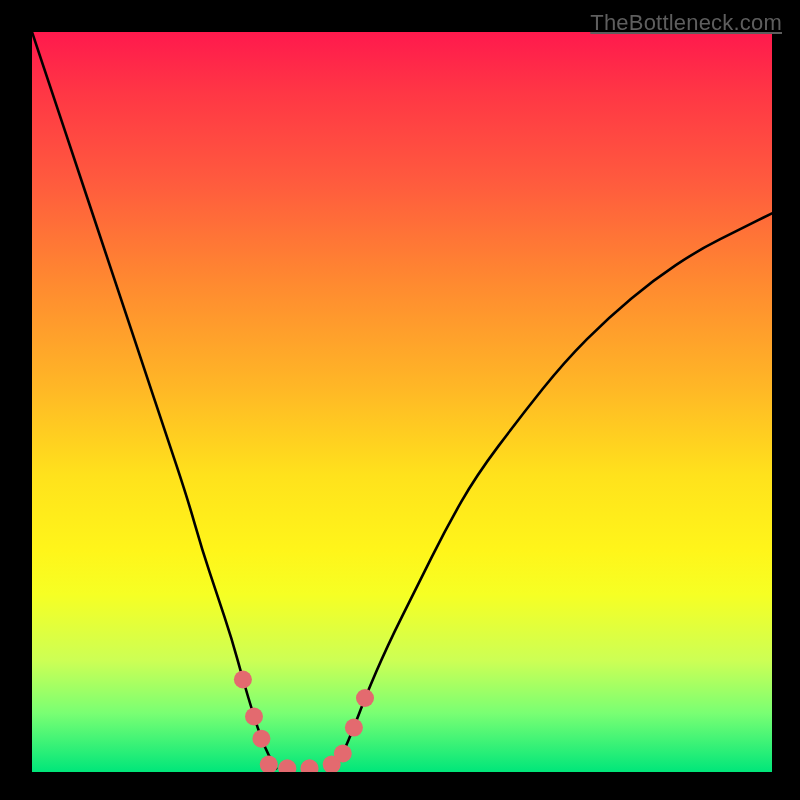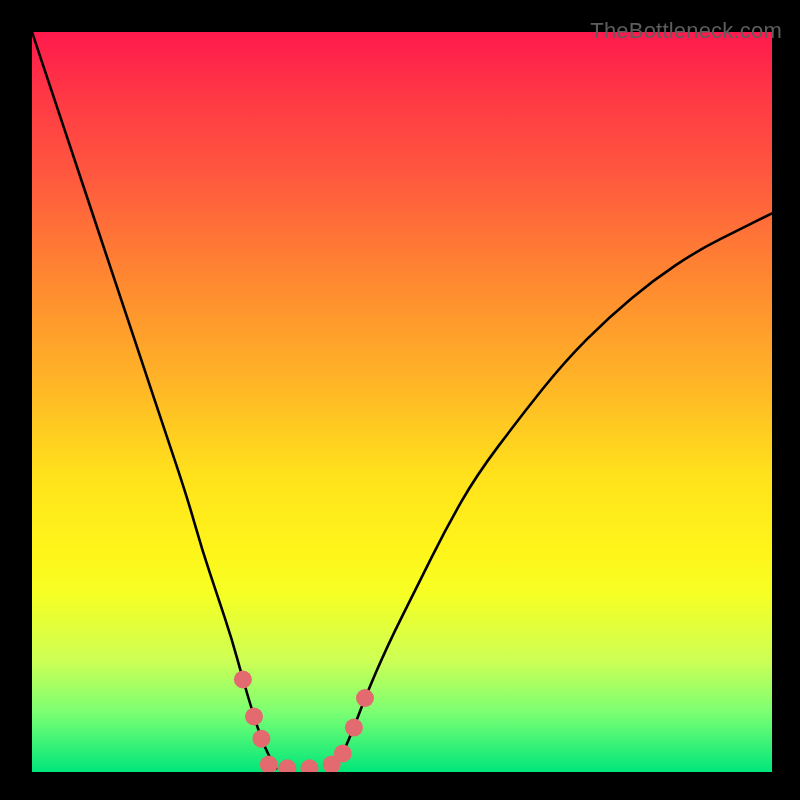--- a/index.html
+++ b/index.html
@@ -34,26 +34,27 @@
       #ffe21c 60%,
       #fff51a 70%,
       #f6ff24 76%,
       #ccff55 85%,
       #7aff73 92%,
       #00e67a 100%
     );
   }
   .watermark {
     position: absolute;
-    top: 18px;
+    top: 10px;
     right: 18px;
     color: #5e5e5e;
     font-size: 22px;
     letter-spacing: 0.2px;
     user-select: none;
+    text-decoration: underline;
   }
   svg.overlay {
     position: absolute;
     left: 0;
     top: 0;
   }
 </style>
 </head>
 <body>
 

